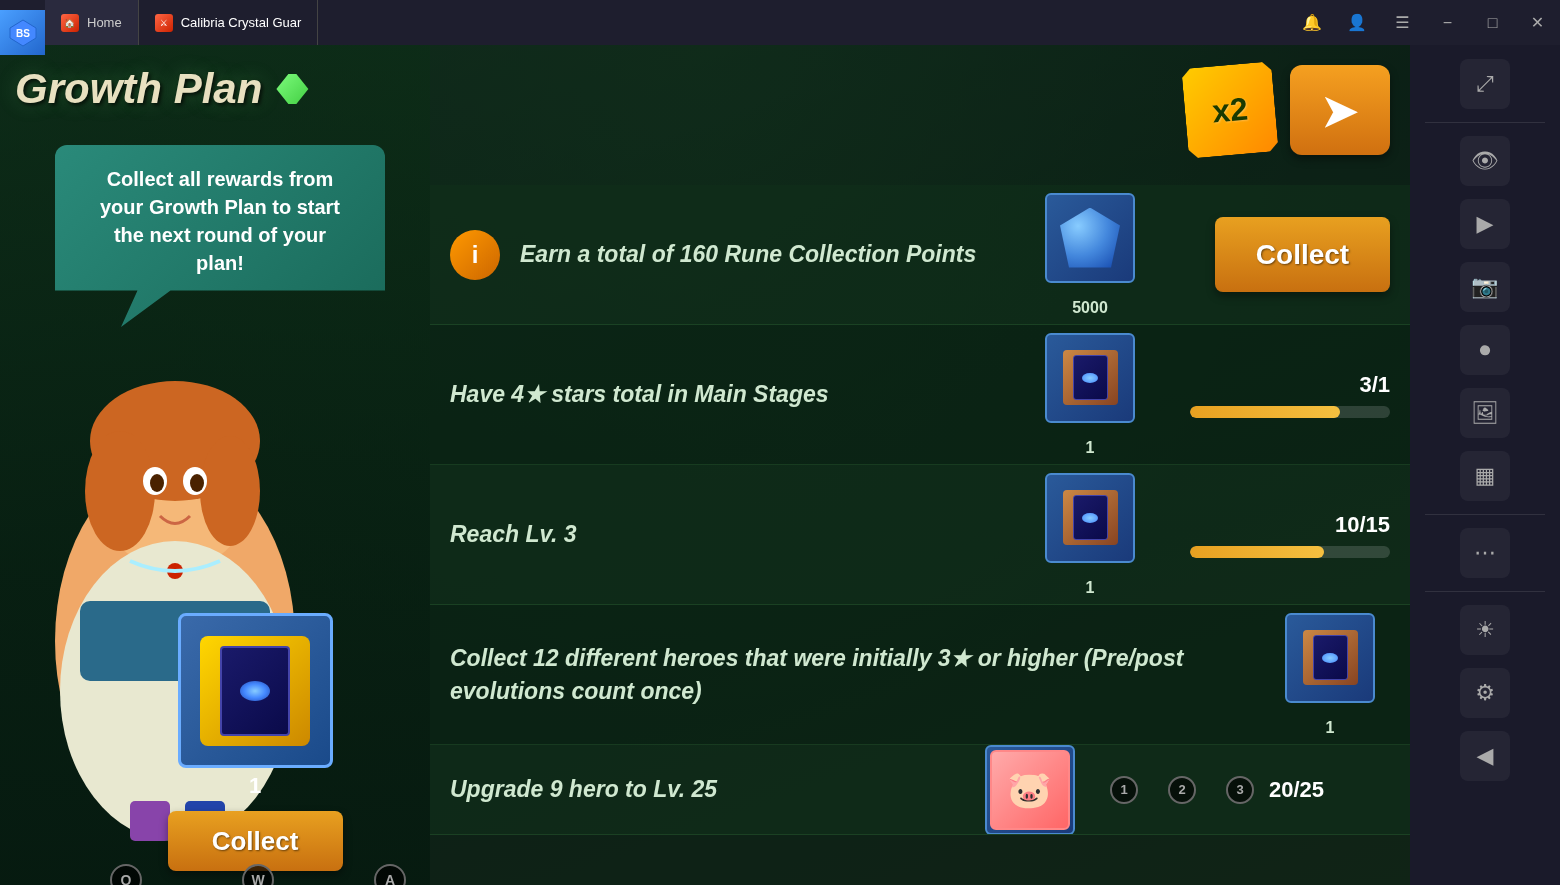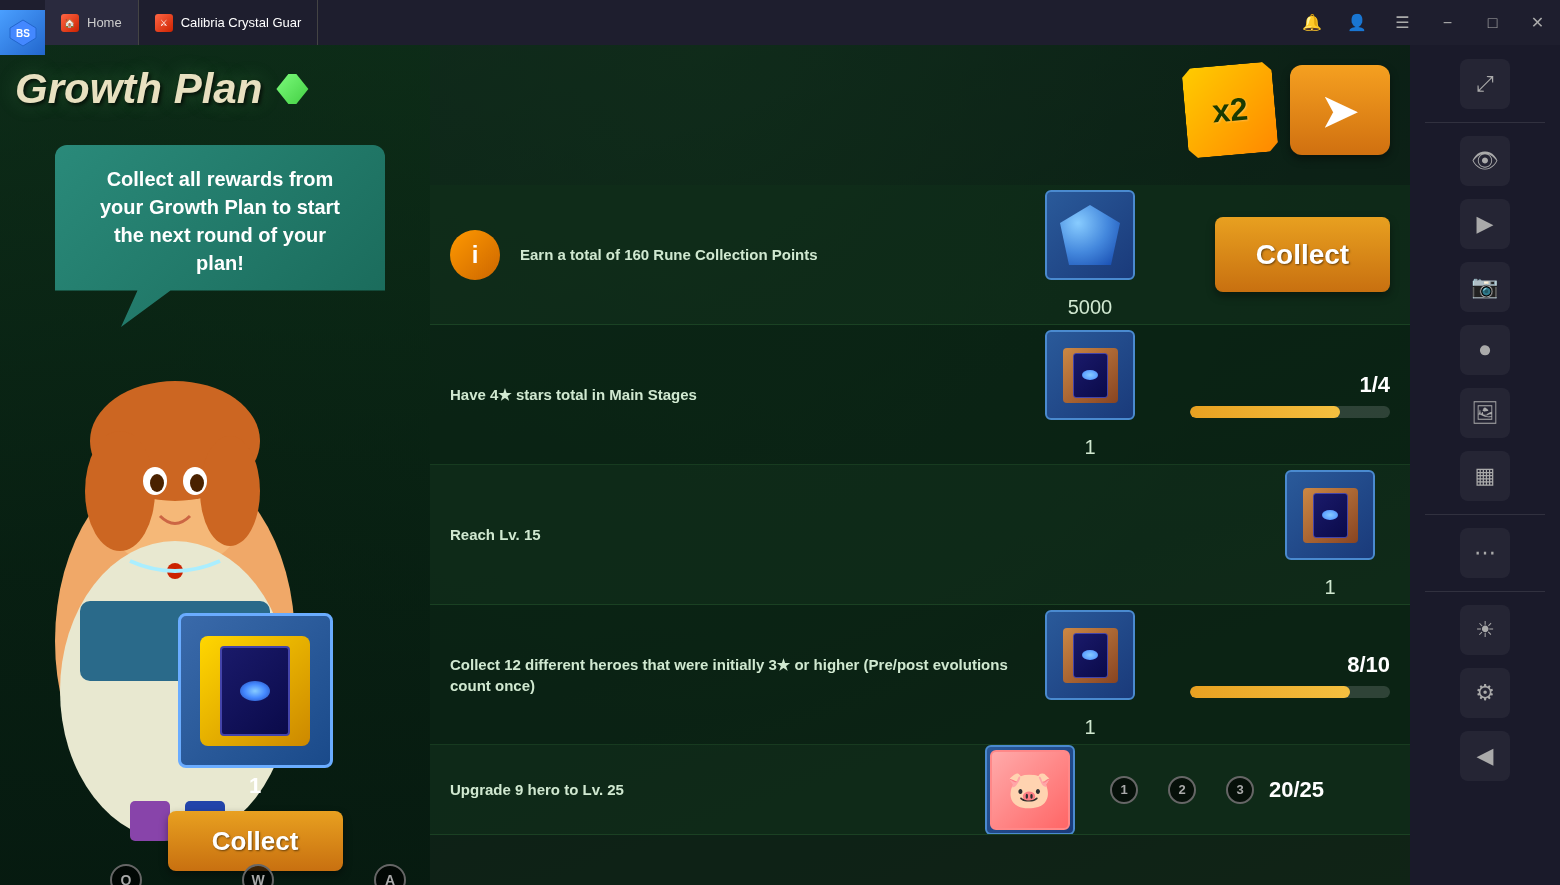--- a/index.html
+++ b/index.html
@@ -311,23 +311,24 @@
       justify-content: center;
       color: white;
       font-size: 24px;
       font-weight: bold;
       flex-shrink: 0;
     }
 
     .quest-text {
       flex: 1;
       color: #d0e8d0;
-      font-size: 15px;
+      font-size: 23px;
       font-weight: 600;
       line-height: 1.4;
+      font-style: italic;
     }
 
     .quest-reward {
       width: 120px;
       display: flex;
       flex-direction: column;
       align-items: center;
       flex-shrink: 0;
     }
     .reward-box {
@@ -362,22 +363,23 @@
       align-items: center;
       justify-content: center;
     }
     .reward-eye-sm {
       width: 16px; height: 10px;
       background: radial-gradient(ellipse, #88ccff 0%, #4488ff 100%);
       border-radius: 50%;
     }
     .reward-amount {
       color: #d0e8d0;
-      font-size: 20px;
+      font-size: 16px;
       margin-top: 16px;
+      font-weight: bold;
     }
 
     
     .quest-progress {
       width: 220px;
       display: flex;
       flex-direction: column;
       align-items: flex-end;
       gap: 8px;
       flex-shrink: 0;
@@ -611,58 +613,58 @@
           <div class="reward-box">
             <div class="reward-book-sm">
               <div class="reward-book-sm-inner">
                 <div class="reward-eye-sm"></div>
               </div>
             </div>
           </div>
           <span class="reward-amount">1</span>
         </div>
         <div class="quest-progress">
-          <span class="progress-label">1/4</span>
+          <span class="progress-label">3/1</span>
           <div class="progress-bar-bg">
             <div class="progress-bar-fill" style="width:75%"></div>
           </div>
         </div>
       </div>
 
       <div class="quest-row">
-        <div class="quest-text">Reach Lv. 15</div>
+        <div class="quest-text">Reach Lv. 3</div>
         <div class="quest-reward">
           <div class="reward-box">
             <div class="reward-book-sm">
               <div class="reward-book-sm-inner">
                 <div class="reward-eye-sm"></div>
               </div>
             </div>
           </div>
           <span class="reward-amount">1</span>
+        </div>
+        <div class="quest-progress">
+          <span class="progress-label">10/15</span>
+          <div class="progress-bar-bg">
+            <div class="progress-bar-fill" style="width:67%"></div>
+          </div>
         </div>
       </div>
 
       <div class="quest-row">
         <div class="quest-text">Collect 12 different heroes that were initially 3★ or higher (Pre/post evolutions count once)</div>
         <div class="quest-reward">
           <div class="reward-box">
             <div class="reward-book-sm">
               <div class="reward-book-sm-inner">
                 <div class="reward-eye-sm"></div>
               </div>
             </div>
           </div>
           <span class="reward-amount">1</span>
-        </div>
-        <div class="quest-progress">
-          <span class="progress-label">8/10</span>
-          <div class="progress-bar-bg">
-            <div class="progress-bar-fill" style="width:80%"></div>
-          </div>
         </div>
       </div>
 
       <div class="quest-row quest-row-partial">
         <div class="quest-text">Upgrade 9 hero to Lv. 25</div>
         <div class="quest-reward">
           <div class="reward-box">
             <div class="pig-icon">🐷</div>
           </div>
         </div>

